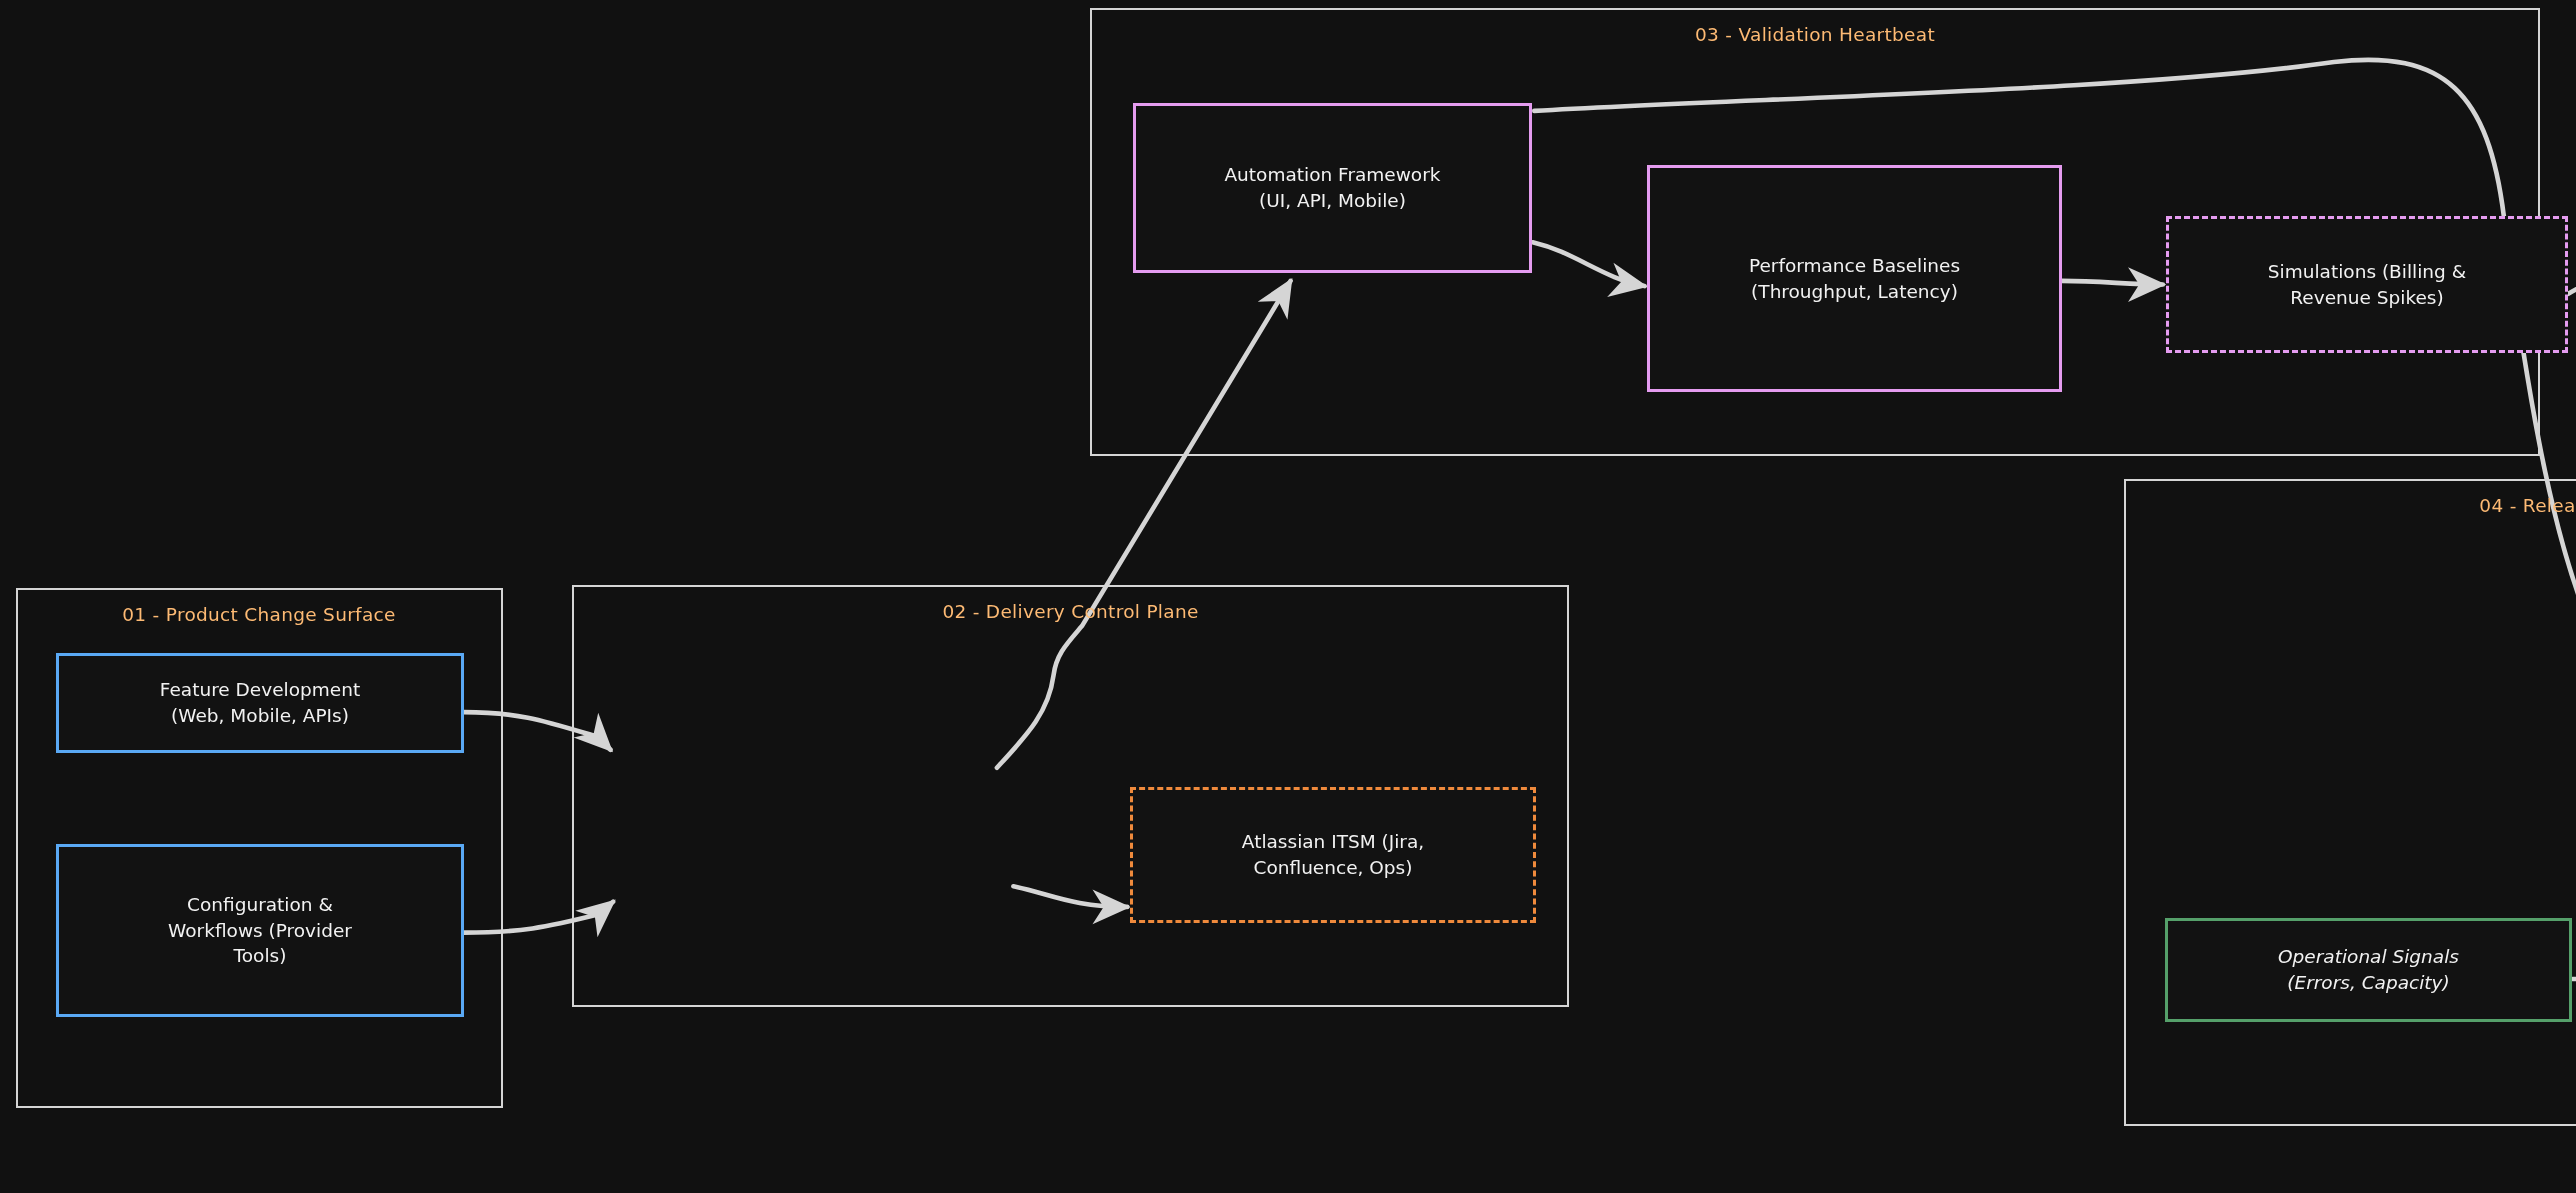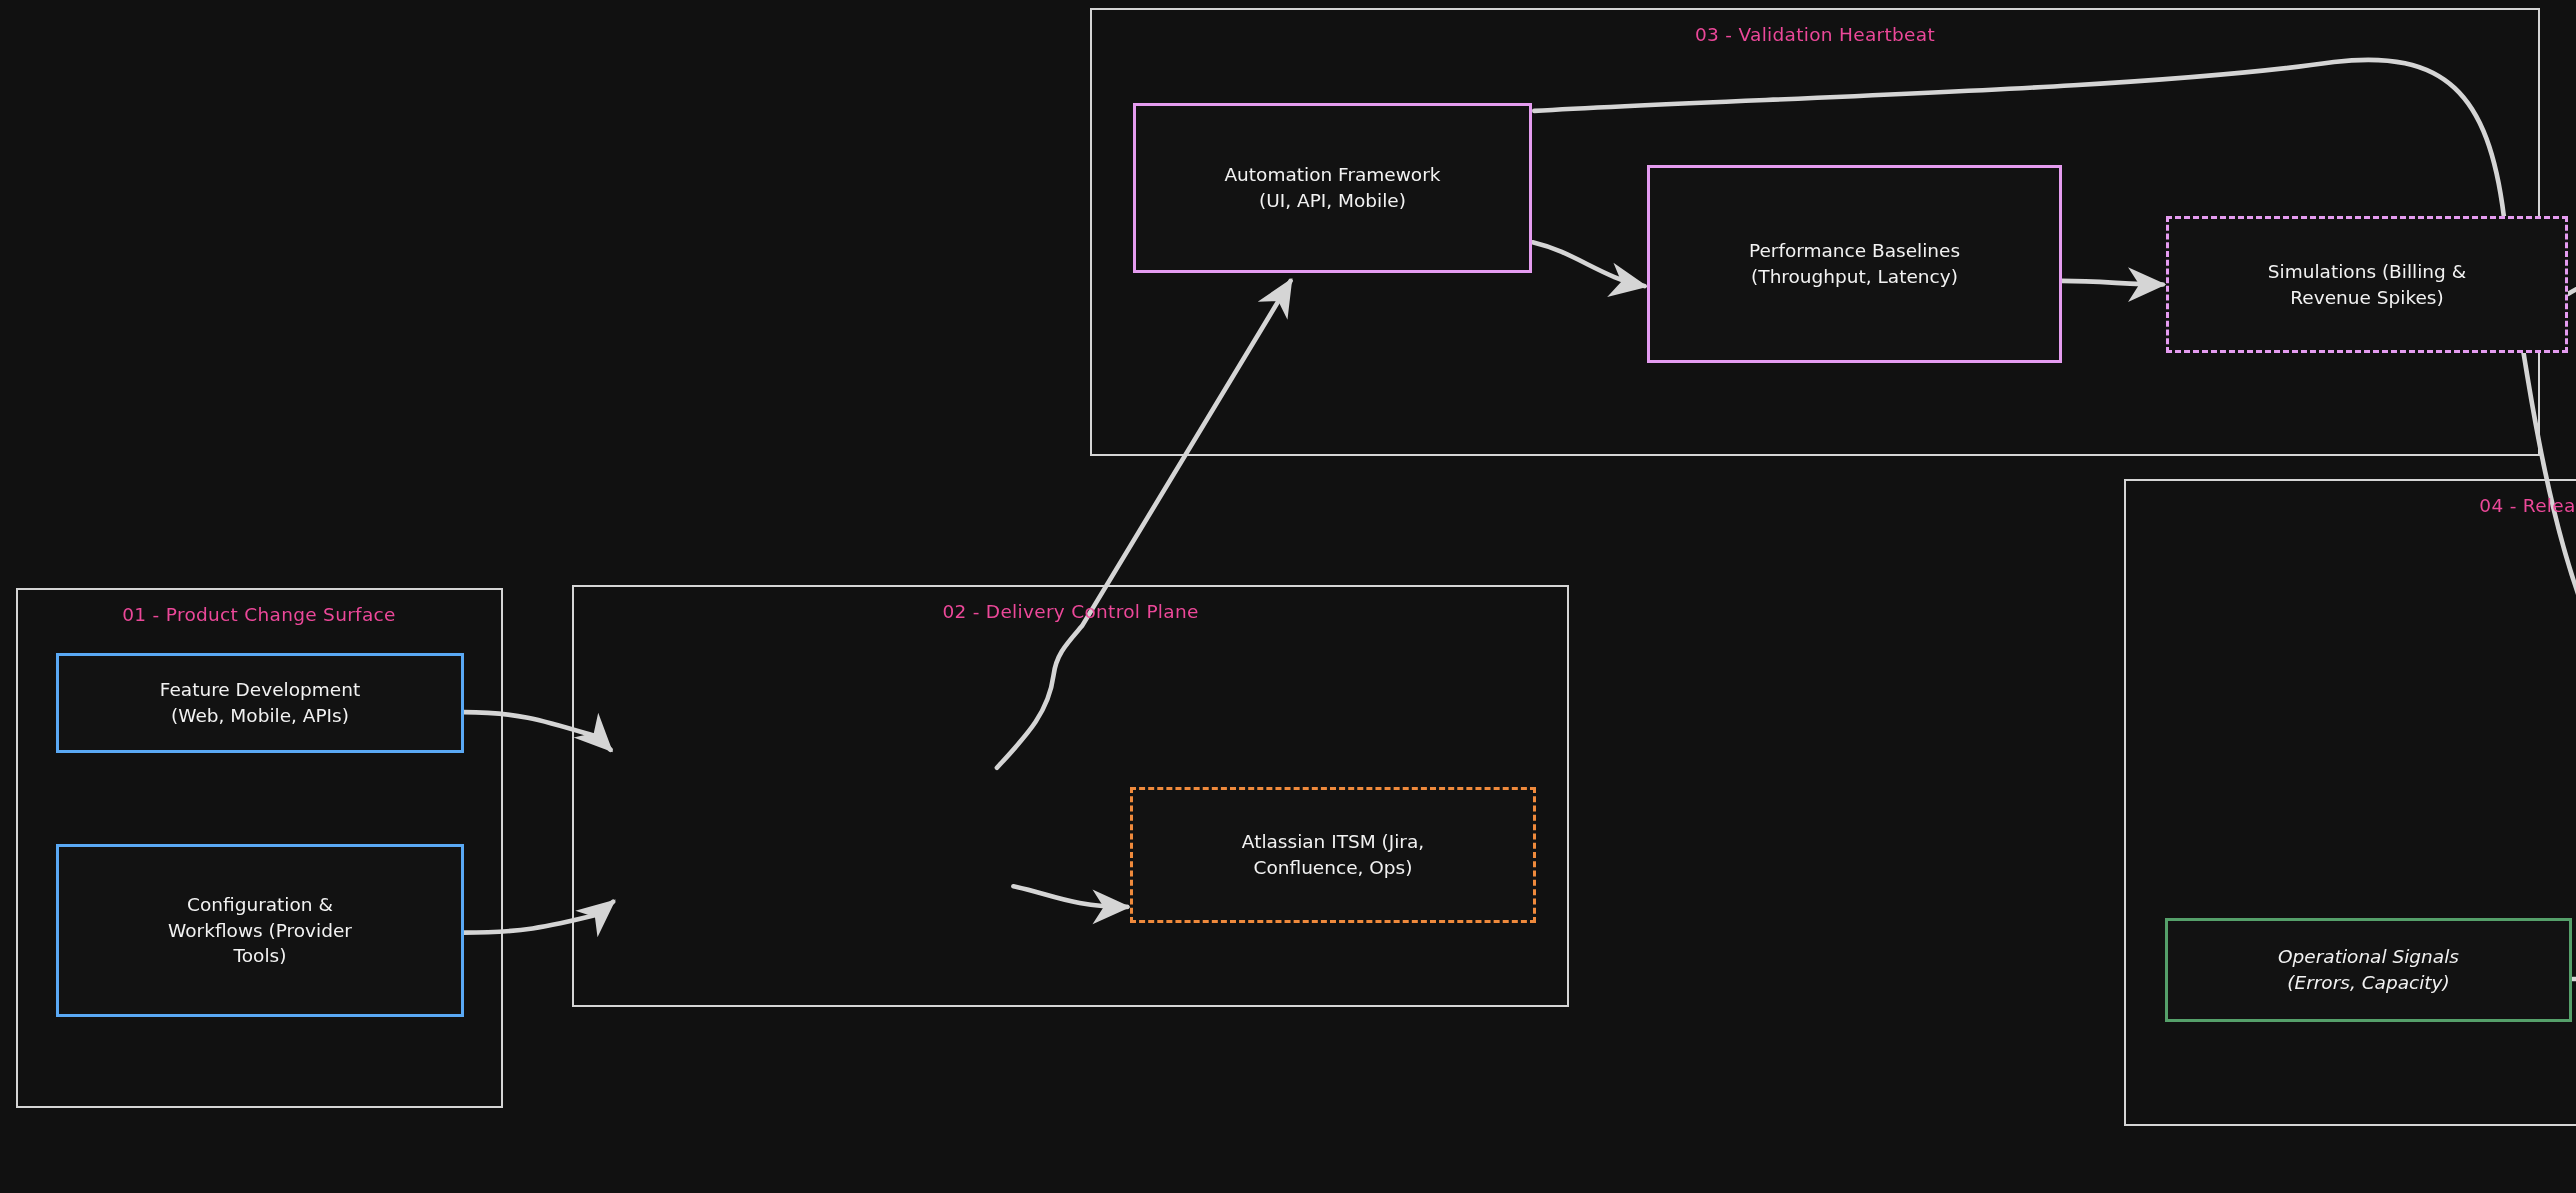--- a/index.html
+++ b/index.html
@@ -1,21 +1,21 @@
 <!DOCTYPE html>
 <html style="font-size:8.2px"><head>
 <meta charset="utf-8">
 <style>
   html,body{margin:0;padding:0;background:#111111;}
   body{font-family:"DejaVu Sans","Liberation Sans",sans-serif;}
   #stage{position:relative;width:3694px;height:1194px;background:#111111;overflow:hidden;}
   svg#edges{position:absolute;left:0;top:0;width:3694px;height:1194px;pointer-events:none;}
 
   .cluster{position:absolute;border:2.6px solid #d5d5d5;background:transparent;box-sizing:border-box;}
-  .cluster-label{position:absolute;left:0;right:0;top:14.4px;text-align:center;color:#ec4899;
+  .cluster-label{position:absolute;left:0;right:0;top:14.4px;text-align:center;color:#fdba74;
     font-size:18.5px;letter-spacing:0.3px;white-space:nowrap;}
 
   .node{position:absolute;box-sizing:border-box;display:flex;align-items:center;justify-content:center;
     text-align:center;color:#f2f2f2;font-size:18.5px;line-height:1.38;padding:5.2px 11.3px;
     background:#121212;}
   .node.solid{border-width:3.6px;border-style:solid;}
   .node.dashed{border-width:3.6px;border-style:dashed;}
 
   .c-blue   {border-color:#5aa9f5;}
   .c-orange {border-color:#ef8a3c;}
@@ -70,21 +70,21 @@
     </div>
     <div class="node solid c-blue" style="left: 56px; top: 844px; width: 408px; height: 173px; justify-content: center;">
       <span>Configuration &amp;<br>Workflows (Provider<br>Tools)</span>
     </div>
     <div class="node dashed c-orange" style="left: 1130px; top: 787px; width: 406px; height: 136px;">
       <span>Atlassian ITSM (Jira,<br>Confluence, Ops)</span>
     </div>
     <div class="node solid c-violet" style="left: 1133px; top: 103px; width: 399px; height: 170px;">
       <span>Automation Framework<br>(UI, API, Mobile)</span>
     </div>
-    <div class="node solid c-violet" style="left: 1647px; top: 165px; width: 415px; height: 198px;">
+    <div class="node solid c-violet" style="left: 1647px; top: 165px; width: 415px; height: 227px;">
       <span>Performance Baselines<br>(Throughput, Latency)</span>
     </div>
     <div class="node dashed c-violet" style="left: 2166px; top: 216px; width: 402px; height: 137px;">
       <span>Simulations (Billing &amp;<br>Revenue Spikes)</span>
     </div>
     <div class="node solid c-green" style="left: 2165px; top: 918px; width: 407px; height: 104px; font-style: italic;">
       <span>Operational Signals<br>(Errors, Capacity)</span>
     </div>
   </div>
 

